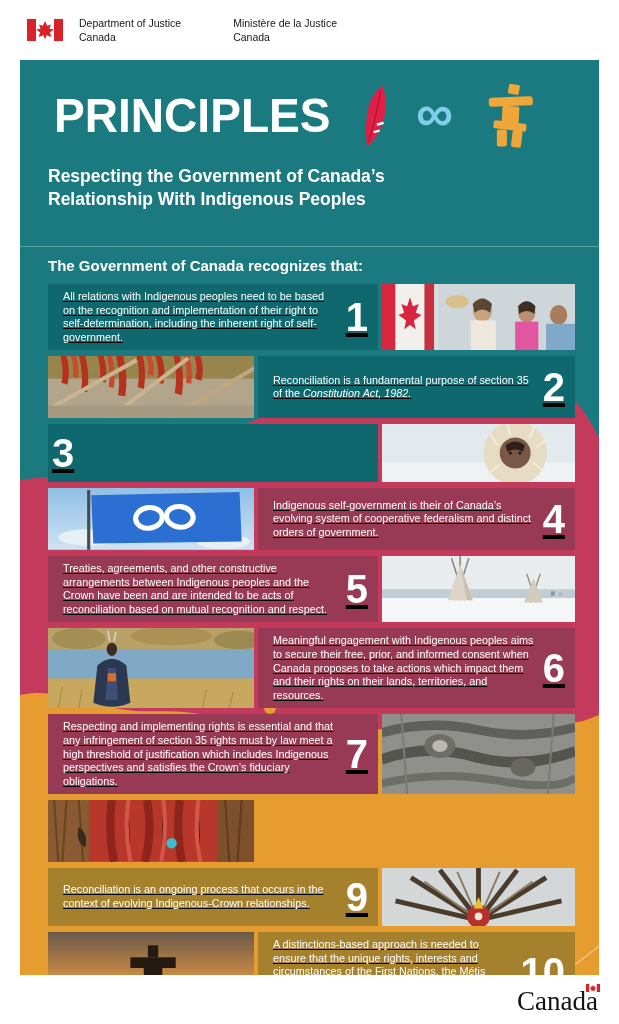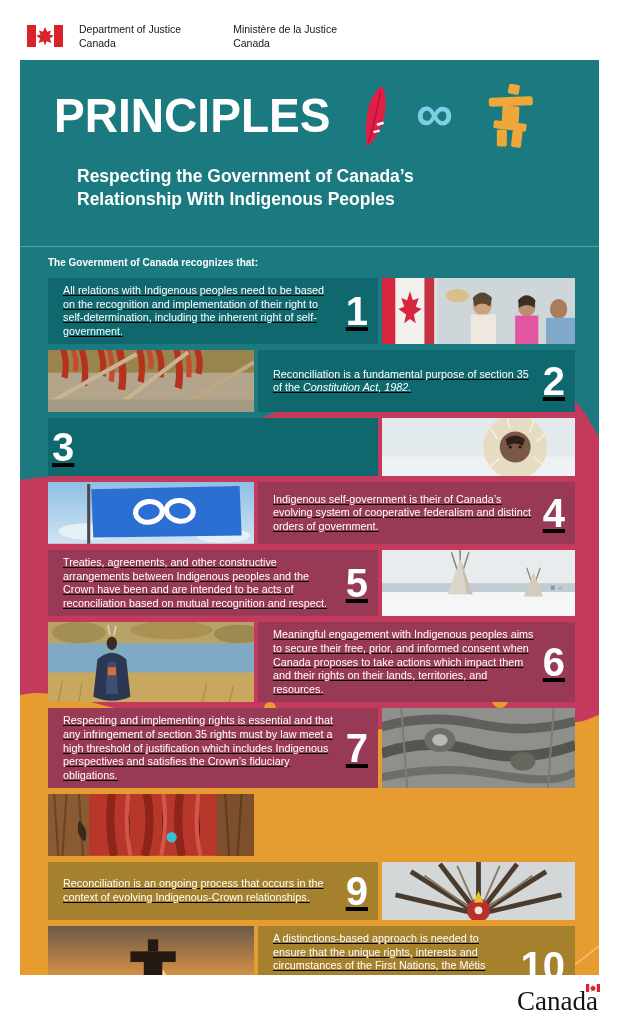--- a/index.html
+++ b/index.html
@@ -1,42 +1,42 @@
 <!DOCTYPE html>
 <html style="--teal: #1b7a80; --teal-box: #0e686d; --magenta: #c43a5c; --magenta-box: #983a56; --orange: #e69c2f; --gold-box: #a5812e; --feather-red: #e01f47; --infinity-blue: #7fcde6; --inukshuk-yellow: #f0a73a; --flag-red: #d8232a;"><head>
 <meta charset="utf-8">
 <style>
   html,body{margin:0;padding:0;background:#fff;}
   .page{position:relative;width:619px;height:1024px;background:#ffffff;overflow:hidden;
         font-family:"Liberation Sans",sans-serif;}
 
   
-  .gov-header{position:absolute;top:23px;left:27px;display:flex;align-items:flex-start;}
+  .gov-header{position:absolute;top:17px;left:27px;display:flex;align-items:flex-start;}
   .gov-flag{width:36px;height:22px;margin-top:2px;}
   .gov-block{margin-left:16px;font-size:10.5px;line-height:1.3;color:#161616;}
   .gov-block.fr{margin-left:52px;}
 
   
   .panel{position:absolute;left:20px;top:60px;width:579px;height:915px;overflow:hidden;}
   .bg-art{position:absolute;inset:0;width:100%;height:100%;display:block;}
 
   .banner{position:absolute;top:0;left:0;right:0;}
   .title-row{display:flex;align-items:center;padding:24px 0 0 34px;}
   .poster-title{font-size:48px;font-weight:bold;color:#fff;letter-spacing:0;line-height:1;
                 transform:scaleX(.96);transform-origin:left center;white-space:nowrap;}
   .icon-feather{width:38px;height:64px;margin-left:14px;transform:rotate(14deg);flex:none;}
   .icon-infinity{font-size:52px;font-weight:bold;color:var(--infinity-blue);line-height:0;
                  margin-left:22px;margin-top:-6px;}
   .icon-inukshuk{width:46px;height:64px;margin-left:34px;transform:rotate(3deg);flex:none;}
-  .subtitle{margin:17px 0 0 57px;font-size:17.5px;font-weight:bold;color:#fff;line-height:1.32;}
+  .subtitle{margin:17px 0 0 28px;font-size:17.5px;font-weight:bold;color:#fff;line-height:1.32;}
 
   .divider{position:absolute;left:0;right:0;top:186px;height:1px;background:rgba(255,255,255,.3);}
 
   .content{position:absolute;top:197px;left:28px;right:24px;}
-  .recognize-heading{font-size:10px;font-weight:bold;color:#fff;margin:0 0 10px 0;}
+  .recognize-heading{font-size:15px;font-weight:bold;color:#fff;margin:0 0 10px 0;}
 
   #rows{display:flex;flex-direction:column;gap:6px;}
   .row{display:flex;align-items:stretch;min-height:58px;}
   .textbox{flex:1;display:flex;align-items:center;text-decoration:underline;}
   .zone-teal{background:var(--teal-box);}
   .zone-magenta{background:var(--magenta-box);}
   .zone-gold{background:var(--gold-box);}
   .ptext{flex:1;margin:0;padding:6px 4px 6px 15px;font-size:10.8px;line-height:1.26;color:#fff;}
   .pnum{font-size:40px;font-weight:bold;color:#fff;line-height:1;padding:0 10px 0 4px;flex:none;
         align-self:center;}

